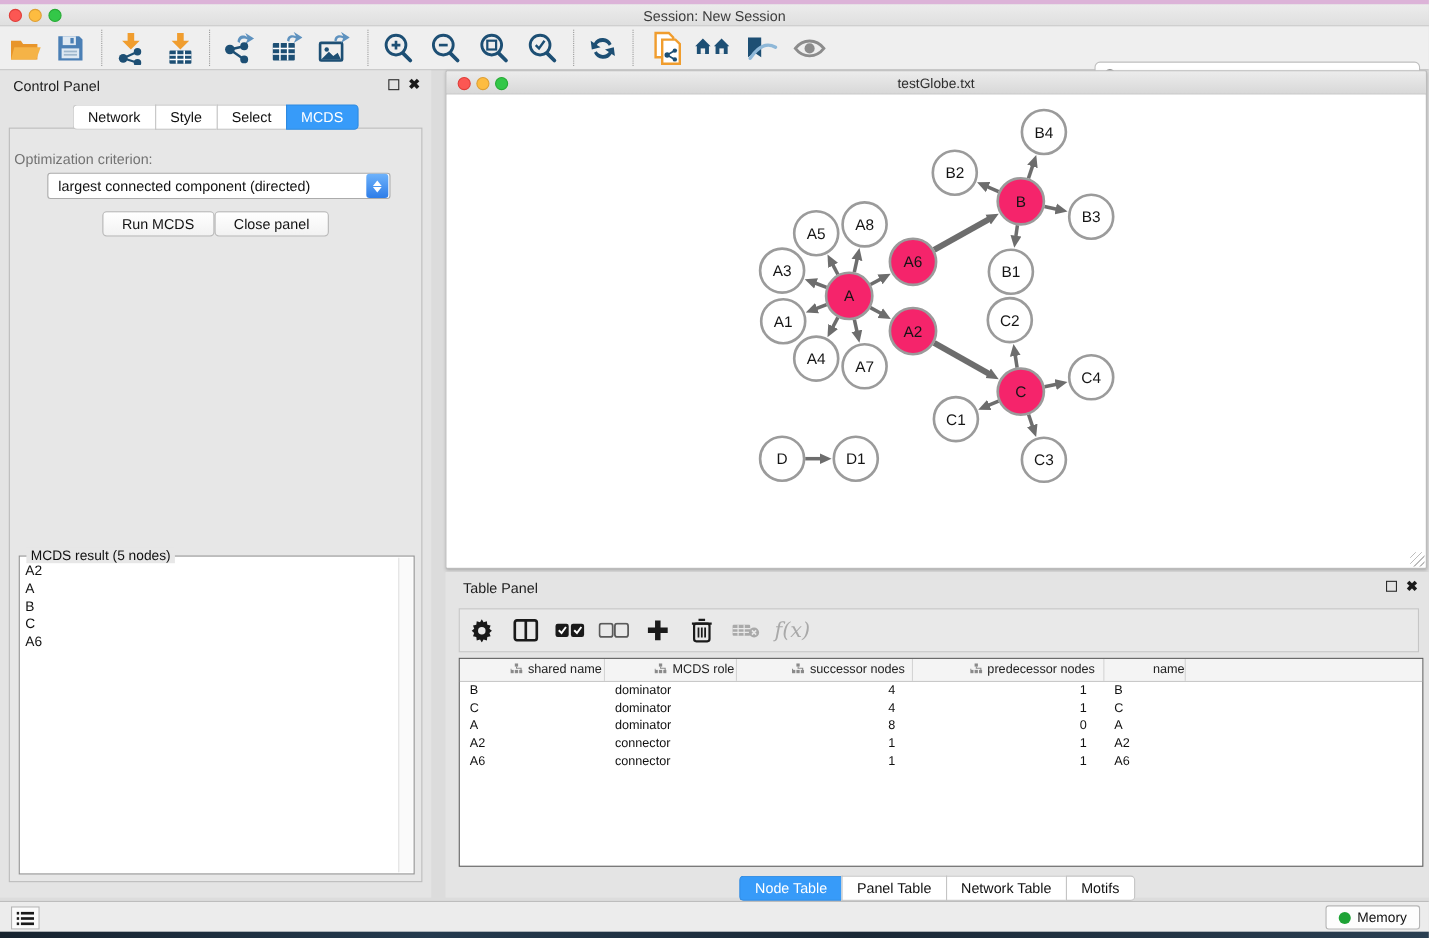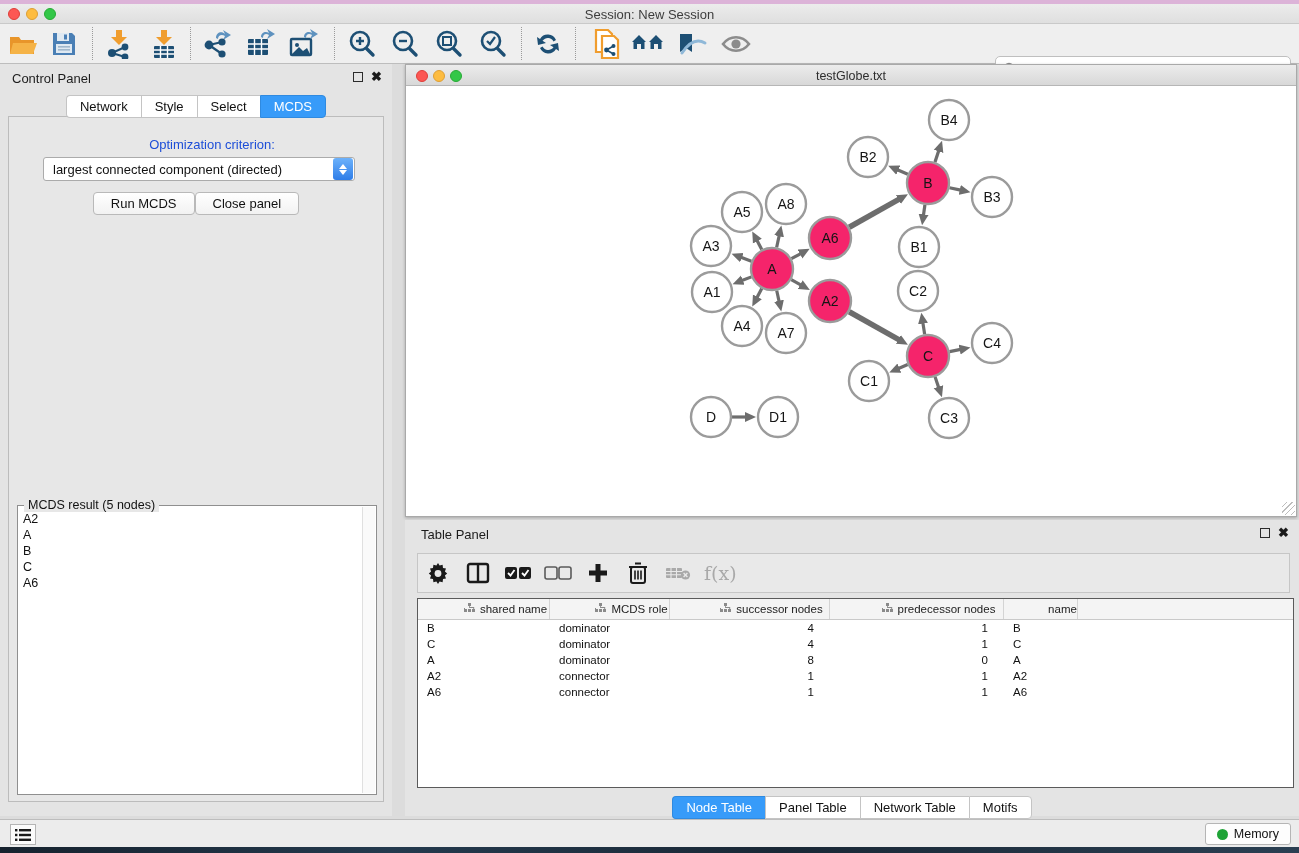--- a/index.html
+++ b/index.html
@@ -32,21 +32,21 @@
   .panel-btns { position:absolute; right:10px; top:8px; display:flex; gap:8px; align-items:center;}
   .float-glyph { width:10px; height:10px; border:1.5px solid #2b2b2b; display:inline-block;}
   .close-glyph { font-size:13px; font-weight:bold; color:#1a1a1a; line-height:10px;}
   .cp-tabs { position:absolute; left:0; top:31px; width:100%; display:flex; justify-content:center; z-index:3;}
   .seg-tab { font-size:13px; padding:3px 13px; background:#fff; border:1px solid #c4c4c4; border-right:none; color:#111;}
   .seg-tab:first-child { border-radius:4px 0 0 4px; }
   .seg-tab:last-child { border-radius:0 4px 4px 0; border-right:1px solid #c4c4c4;}
   .seg-tab.active { background:#379bf9; border-color:#2f8ae0; color:#fff; }
   .cp-content { position:absolute; left:8px; top:52px; width:376px; height:686px;
     background:#e7e7e7; border:1px solid #bcbcbc; }
-  .opt-label { position:absolute; left:16px; width:100%; top:20px; text-align:center; font-size:13px; color:#1d4ed8; }
+  .opt-label { position:absolute; left:4px; width:100%; top:20px; text-align:left; font-size:13px; color:#737373; }
   .dropdown { position:absolute; left:34px; top:40px; width:312px; height:24px; background:#fff;
     border:1px solid #ababab; border-radius:3px; display:flex; align-items:center; }
   .dropdown .dd-text { flex:1; font-size:13px; color:#111; padding-left:9px; white-space:nowrap; overflow:hidden;}
   .dd-stepper { width:20px; height:22px; margin-right:1px; border-radius:3px;
     background:linear-gradient(#6db2fb,#2e7de8); display:flex; flex-direction:column; align-items:center; justify-content:center; gap:1px;}
   .dd-stepper .up, .dd-stepper .dn { width:0; height:0; border-left:4px solid transparent; border-right:4px solid transparent;}
   .dd-stepper .up { border-bottom:5px solid #fff; }
   .dd-stepper .dn { border-top:5px solid #fff; }
   .cp-buttons { position:absolute; left:0; width:100%; top:75px; display:flex; justify-content:center; }
   .push-btn { font-size:13px; color:#111; background:linear-gradient(#ffffff,#f2f2f2);
@@ -65,21 +65,21 @@
   .net-titlebar .title{ position:absolute; left:0; right:0; top:4px; text-align:center; font-size:12.5px; color:#2d2d2d;}
   .net-canvas { position:absolute; left:0; top:21px; width:890px; height:430px; background:#fff; }
   .resize-grip { position:absolute; right:1px; bottom:1px; width:13px; height:13px;
     background:repeating-linear-gradient(135deg, transparent 0 3px, #bdbdbd 3px 4px); }
 
   
   .table-panel { position:absolute; left:405px; top:520px; width:894px; height:296px; background:#e4e4e4; }
   .tp-toolbar { position:absolute; left:12px; top:33px; width:873px; height:40px;
     background:#e9e9e9; border:1px solid #c6c6c6; display:flex; align-items:center; gap:0; }
   .tp-icon { width:40px; display:flex; justify-content:center; align-items:center; }
-  .fx-label { font-family:"DejaVu Serif", serif; font-size:19px; color:#a9a9a9; margin-left:6px;}
+  .fx-label { font-family:"DejaVu Serif", serif; font-style:italic; font-size:19px; color:#a9a9a9; margin-left:6px;}
   .grid { position:absolute; left:12px; top:78px; width:877px; height:190px; background:#fff; border:1px solid #5a5a5a; overflow:hidden;}
   .grid-header { display:flex; height:21px; background:#f4f4f4; border-bottom:1px solid #c9c9c9; }
   .gh-cell { display:flex; align-items:center; justify-content:center; gap:5px;
     font-size:11.5px; color:#222; border-right:1px solid #d4d4d4; height:100%;padding-left:44px; }
   .grid-row { display:flex; height:16px; align-items:center; font-size:11.5px; color:#111; }
   .gr-cell { height:100%; display:flex; align-items:center; }
   .c1 { width:132px; } .c2 { width:120px; } .c3 { width:160px; } .c4 { width:174px; } .c5 { width:74px; } .c6 { flex:1; border-right:none !important;}
   .cell-left { padding-left:9px; }
   .cell-right { justify-content:flex-end; padding-right:16px; }
   .tp-tabs { position:absolute; left:0; right:0; top:276px; display:flex; justify-content:center; }

